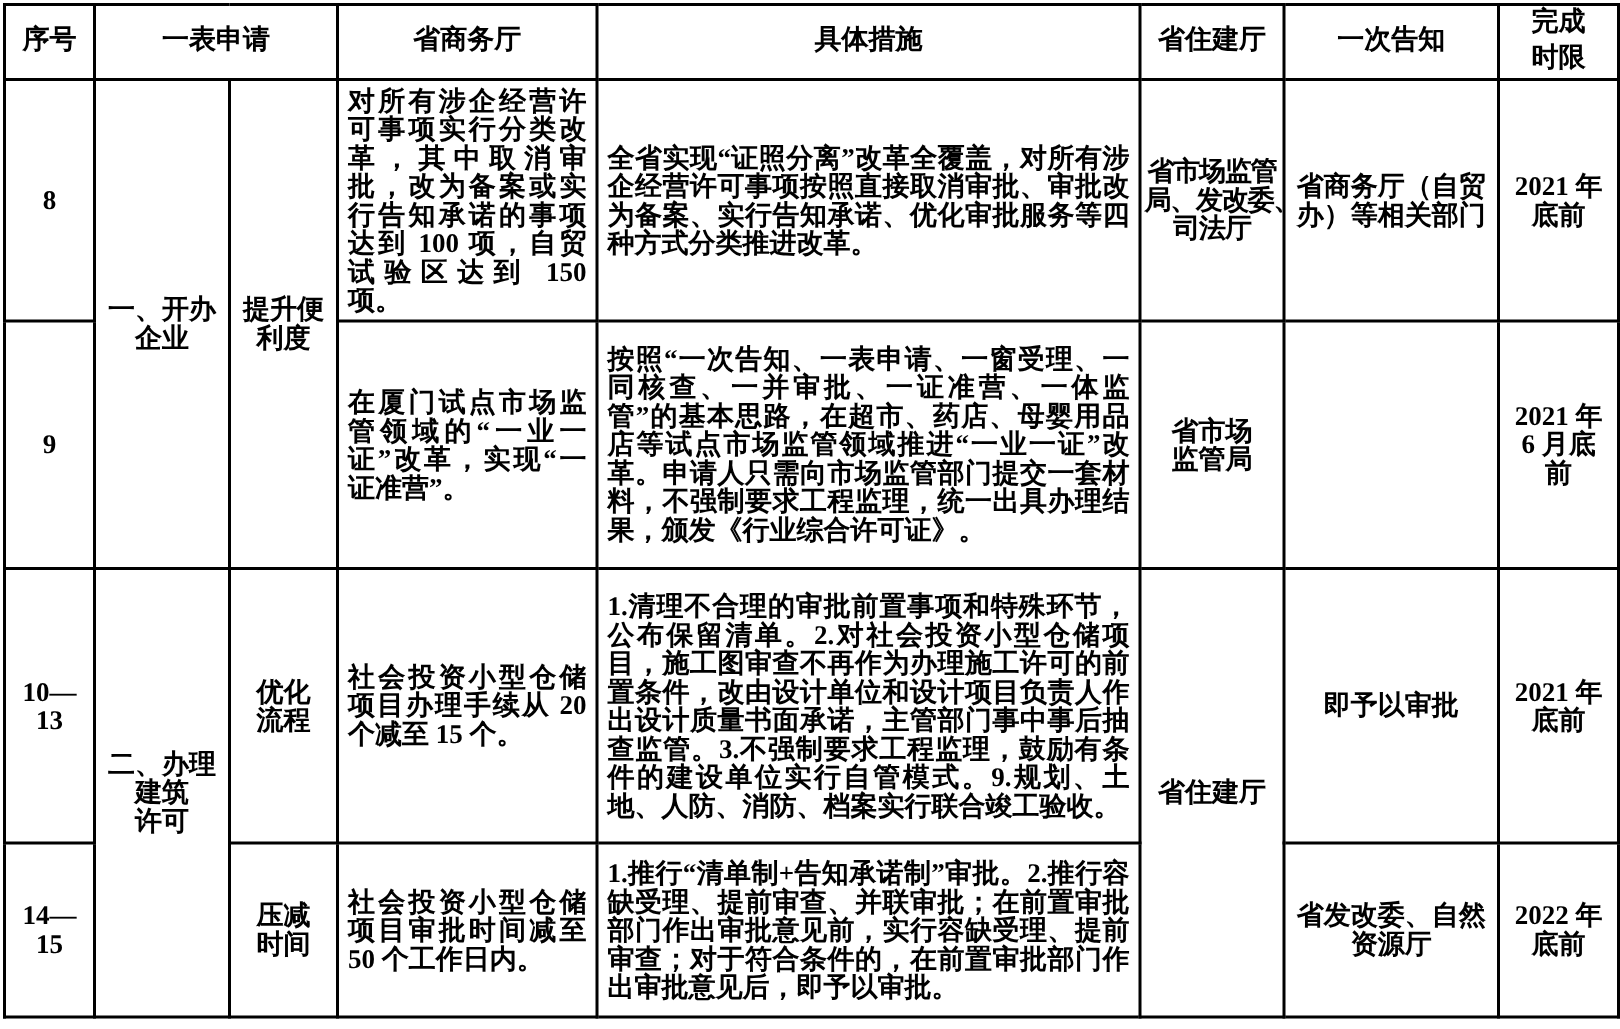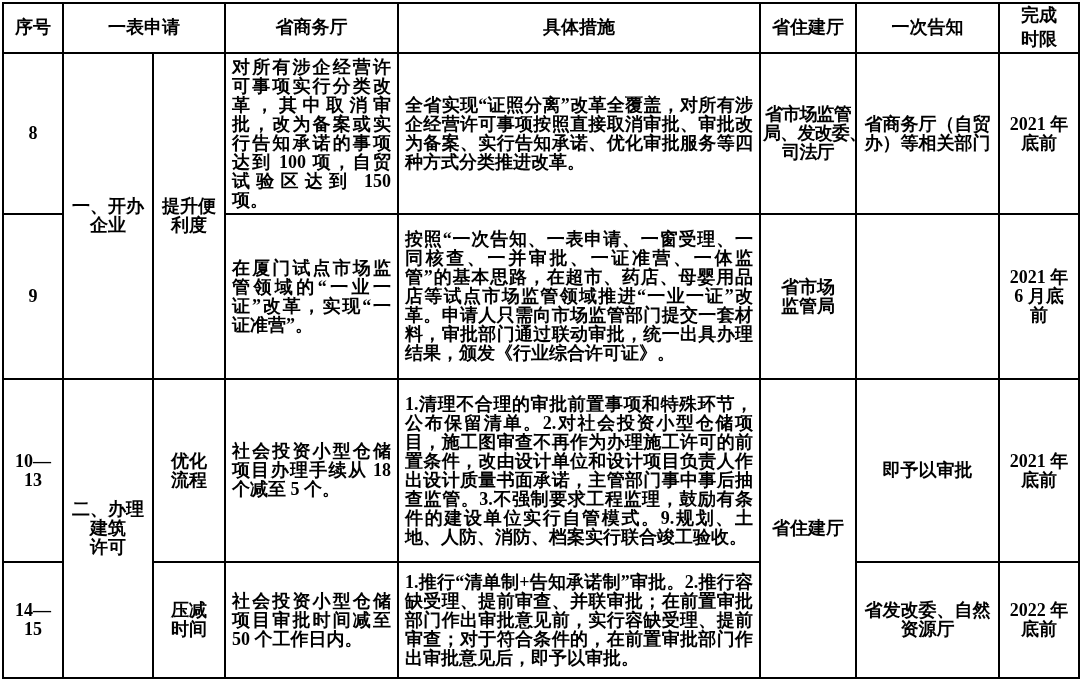--- a/index.html
+++ b/index.html
@@ -99,38 +99,38 @@
 司法厅</td>
     <td class="c">省商务厅（自贸
 办）等相关部门</td>
     <td class="c">2021 年
 底前</td>
   </tr>
 
   <tr class="r9">
     <td class="c">9</td>
     <td class="j">在厦门试点市场监管领域的“一业一证”改革，实现“一证准营”。</td>
-    <td class="j indent">按照“一次告知、一表申请、一窗受理、一同核查、一并审批、一证准营、一体监管”的基本思路，在超市、药店、母婴用品店等试点市场监管领域推进“一业一证”改革。申请人只需向市场监管部门提交一套材料，审批部门通过联动审批，统一出具办理结果，颁发《行业综合许可证》。</td>
+    <td class="j indent">按照“一次告知、一表申请、一窗受理、一同核查、一并审批、一证准营、一体监管”的基本思路，在超市、药店、母婴用品店等试点市场监管领域推进“一业一证”改革。申请人只需向市场监管部门提交一套材料，不强制要求工程监理，统一出具办理结果，颁发《行业综合许可证》。</td>
     <td class="c">省市场
 监管局</td>
     <td class="c"></td>
     <td class="c">2021 年
 6 月底
 前</td>
   </tr>
 
   <tr class="r10">
     <td class="c">10—
 13</td>
     <td class="c" rowspan="2">二、办理
 建筑
 许可</td>
     <td class="c">优化
 流程</td>
-    <td class="j">社会投资小型仓储项目办理手续从 18 个减至 5 个。</td>
+    <td class="j">社会投资小型仓储项目办理手续从 20 个减至 15 个。</td>
     <td class="j indent">1.清理不合理的审批前置事项和特殊环节，公布保留清单。2.对社会投资小型仓储项目，施工图审查不再作为办理施工许可的前置条件，改由设计单位和设计项目负责人作出设计质量书面承诺，主管部门事中事后抽查监管。3.不强制要求工程监理，鼓励有条件的建设单位实行自管模式。9.规划、土地、人防、消防、档案实行联合竣工验收。</td>
     <td class="c" rowspan="2">省住建厅</td>
     <td class="c">即予以审批</td>
     <td class="c">2021 年
 底前</td>
   </tr>
 
   <tr class="r14">
     <td class="c">14—
 15</td>

